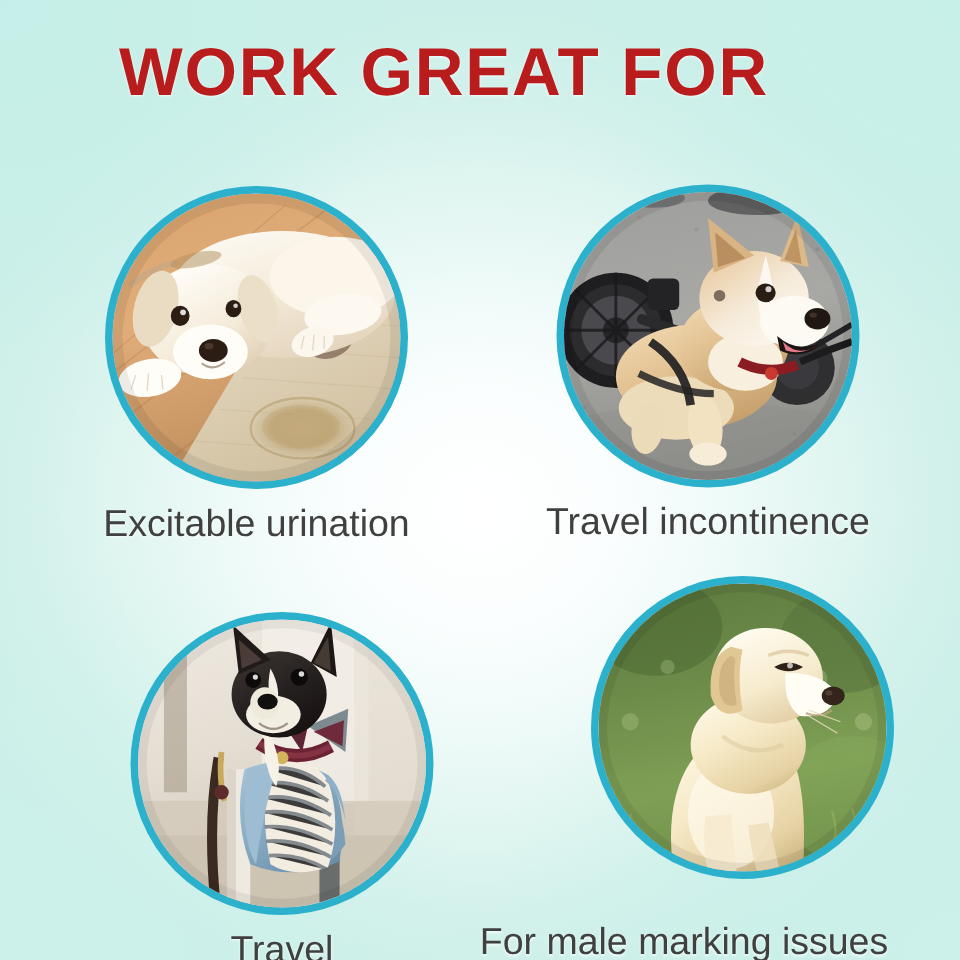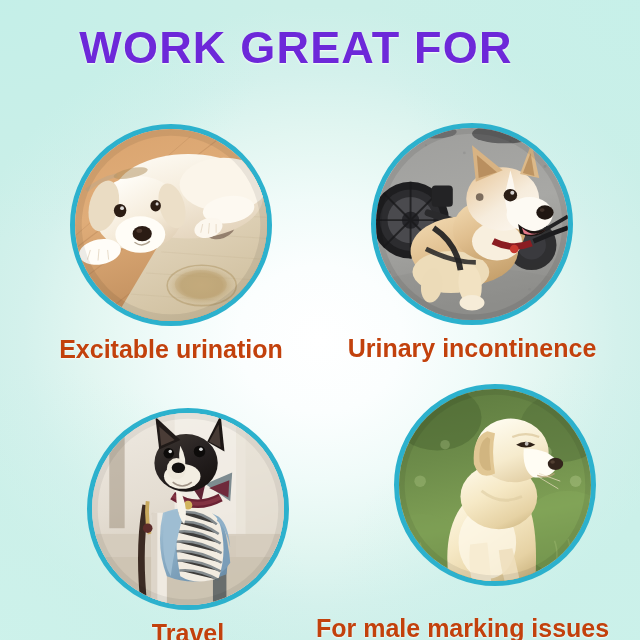--- a/index.html
+++ b/index.html
@@ -29,21 +29,21 @@
   }
 
   
   #title {
     position:absolute;
     top:22px; left:0; width:592px;
     text-align:center;
     font-size:45px;
     font-weight:bold;
     letter-spacing:1.2px;
-    color:#6d28d9;
+    color:#b91c1c;
     text-shadow:0 1px 2px rgba(255,255,255,.85);
     white-space:nowrap;
   }
 
   
   .card { position:absolute; }
   #card-0 { left:70px;  top:124px; width:202px; }
   #card-1 { left:371px; top:123px; width:202px; }
   #card-2 { left:87px;  top:408px; width:202px; }
   #card-3 { left:394px; top:384px; width:202px; }
@@ -55,22 +55,22 @@
     overflow:hidden;
     position:relative;
     background:#d8d8d8;
   }
   .photo-ring svg { display:block; width:100%; height:100%; }
 
   .caption {
     margin-top:9px;
     text-align:center;
     font-size:25px;
-    font-weight:bold;
-    color:#c2410c;
+    font-weight:normal;
+    color:#404040;
     text-shadow:0 1px 2px rgba(255,255,255,.8);
     white-space:nowrap;
   }
   #card-0 .caption { margin-left:-40px; width:282px; }
   #card-1 .caption { margin-left:-42px; width:286px; }
   #card-2 .caption { margin-left:0px;   width:202px; }
   #card-3 .caption { margin-left:-78px; width:280px;margin-top:28px; }
 </style>
 </head>
 <body>
@@ -289,21 +289,21 @@
       <path d="M152 104 Q164 116 178 105 Q166 114 154 110 Z" fill="#e4798a"></path>
 
       <path d="M122 118 Q142 128 162 120" stroke="#8b1d22" stroke-width="7" fill="none"></path>
       <circle cx="144" cy="126" r="4.5" fill="#c8392f"></circle>
       <path d="M164 118 Q182 110 200 104" stroke="#1c1c1e" stroke-width="5" fill="none"></path>
       <path d="M176 106 Q190 98 200 92" stroke="#232325" stroke-width="4" fill="none"></path>
 
       <ellipse cx="100" cy="100" rx="100" ry="100" fill="none" stroke="rgba(0,0,0,0.08)" stroke-width="12"></ellipse>
     </svg>
   </div>
-  <div class="caption">Urinary incontinence</div>
+  <div class="caption">Travel incontinence</div>
 </div>
 
 <div class="card" id="card-2">
   <div class="photo-ring">
     <svg viewBox="0 0 200 200" preserveAspectRatio="xMidYMid slice">
       <defs>
         <linearGradient id="c2bg" x1="0" y1="0" x2="0.3" y2="1">
           <stop offset="0" stop-color="#efeae2"></stop>
           <stop offset="0.5" stop-color="#e4ddd2"></stop>
           <stop offset="1" stop-color="#cfc5b6"></stop>

